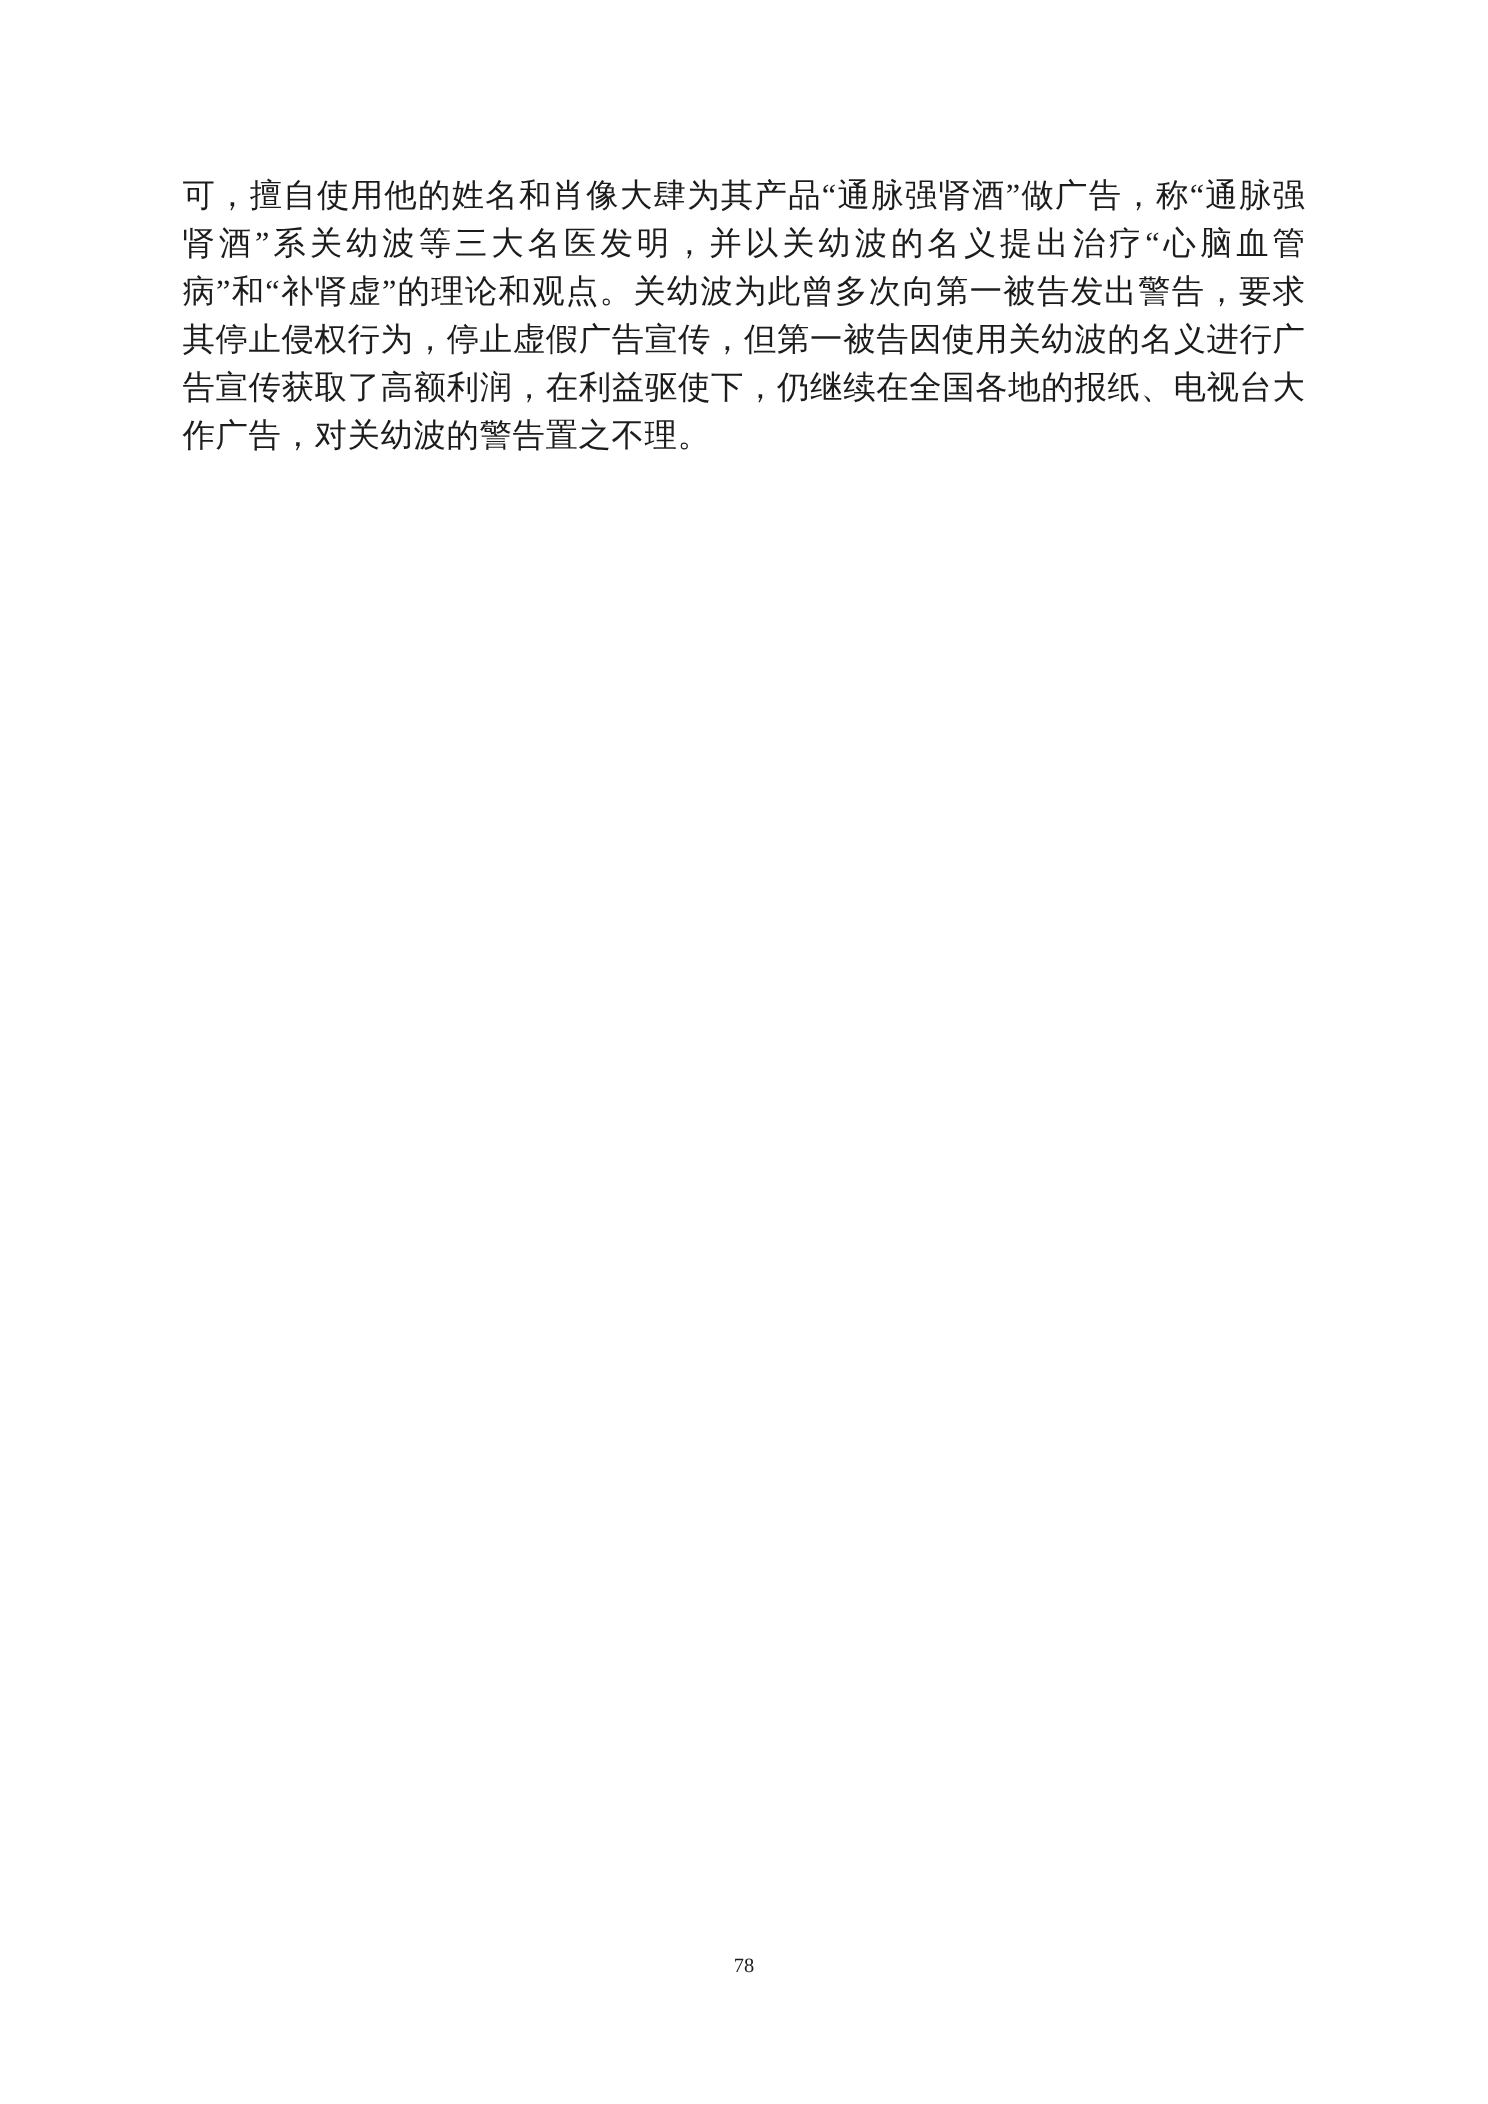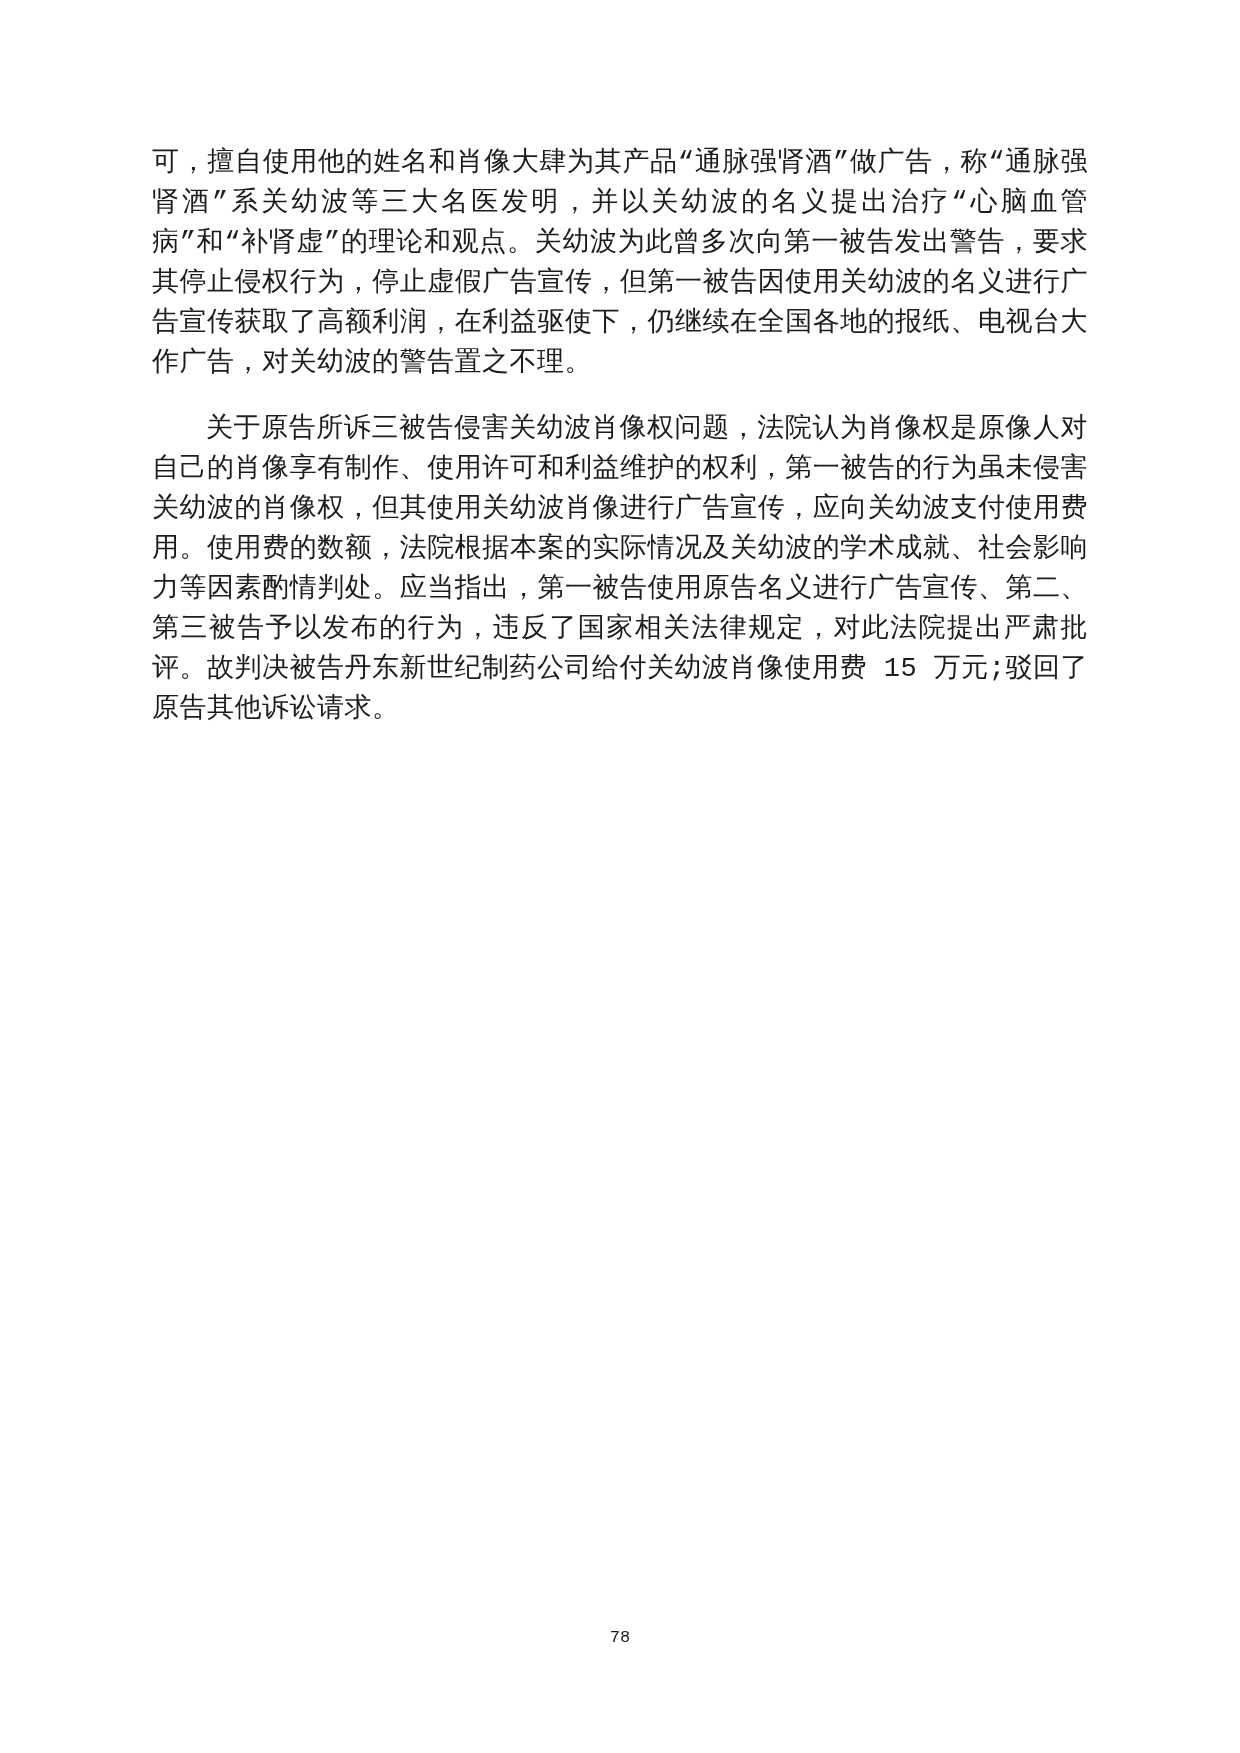--- a/index.html
+++ b/index.html
@@ -11,21 +11,20 @@
     width: 1240px;
     height: 1753px;
     position: relative;
     font-family: "Liberation Serif", "DejaVu Serif", serif;
     overflow: hidden;
   }
   .page {
     position: absolute;
     inset: 0;
     background: #ffffff;
-    font-family: Liberation Mono, monospace;
   }
   .text-block {
     position: absolute;
     left: 152px;
     top: 143px;
     width: 936px;
     color: #1c1c1c;
     font-size: 27px;
     line-height: 40px;
     text-align: justify;
@@ -48,16 +47,15 @@
     font-size: 17px;
     color: #1c1c1c;
   }
 </style>
 </head>
 <body>
 
 <div class="page">
   <div class="text-block">
     <p class="para">可，擅自使用他的姓名和肖像大肆为其产品“通脉强肾酒”做广告，称“通脉强肾酒”系关幼波等三大名医发明，并以关幼波的名义提出治疗“心脑血管病”和“补肾虚”的理论和观点。关幼波为此曾多次向第一被告发出警告，要求其停止侵权行为，停止虚假广告宣传，但第一被告因使用关幼波的名义进行广告宣传获取了高额利润，在利益驱使下，仍继续在全国各地的报纸、电视台大作广告，对关幼波的警告置之不理。</p>
-    <p class="para indent">关于原告所诉三被告侵害关幼波肖像权问题，法院认为肖像权是原像人对自己的肖像享有制作、使用许可和利益维护的权利，第一被告的行为虽未侵害关幼波的肖像权，但其使用关幼波肖像进行广告宣传，应向关幼波支付使用费用。使用费的数额，法院根据本案的实际情况及关幼波的学术成就、社会影响力等因素酌情判处。应当指出，第一被告使用原告名义进行广告宣传、第二、第三被告予以发布的行为，违反了国家相关法律规定，对此法院提出严肃批评。故判决被告丹东新世纪制药公司给付关幼波肖像使用费 15 万元;驳回了原告其他诉讼请求。</p>
   </div>
   <div class="page-number">78</div>
 </div>
 
 </body></html>

